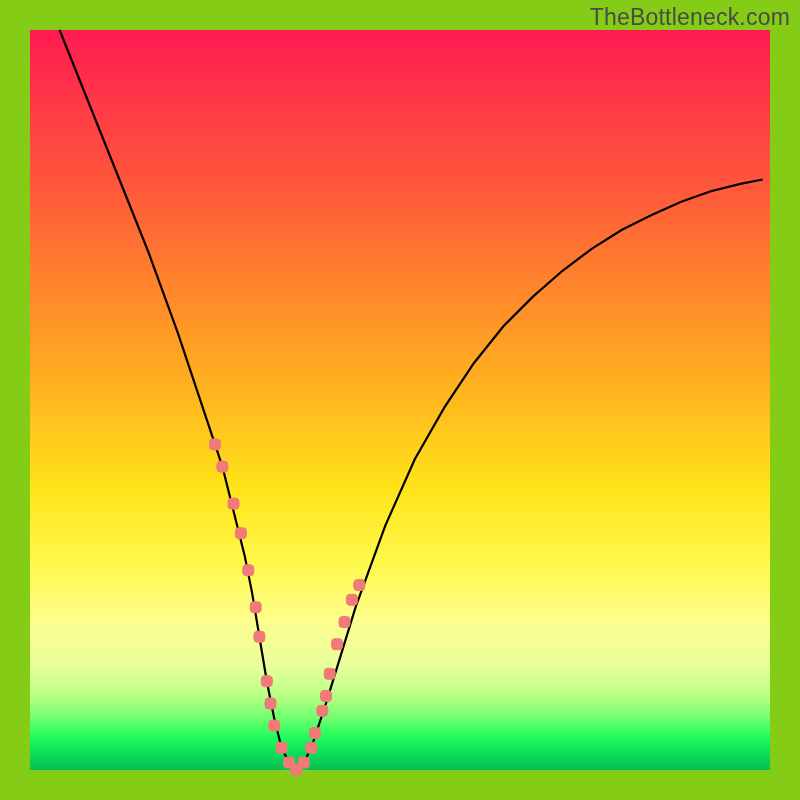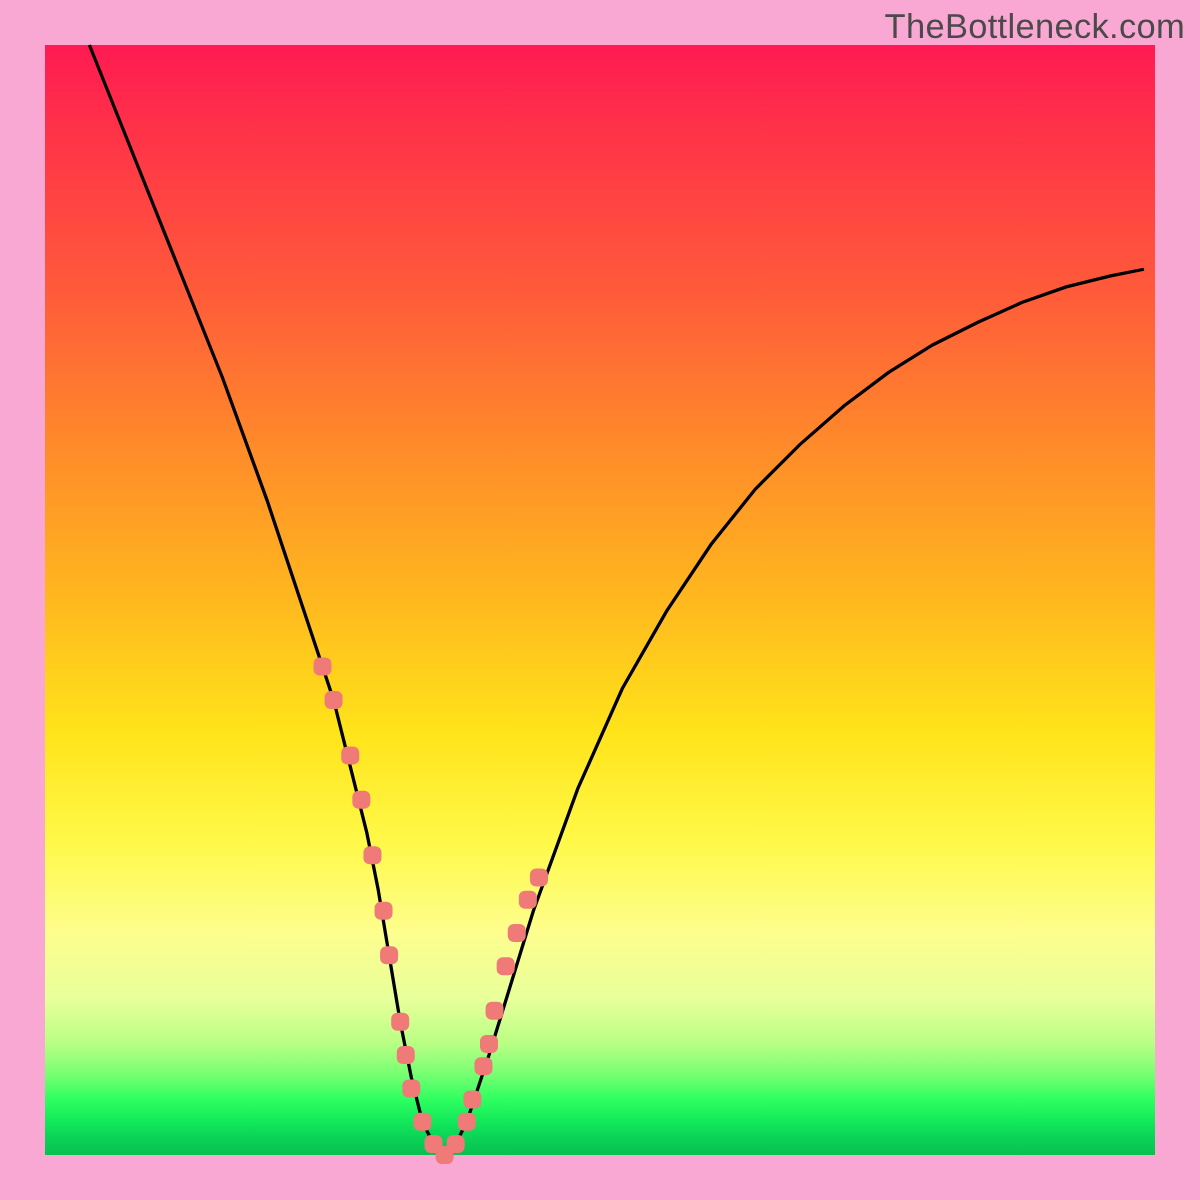--- a/index.html
+++ b/index.html
@@ -10,21 +10,21 @@
     overflow: hidden;
     background: #000;
     font-family: Arial, Helvetica, sans-serif;
   }
   .frame {
     position: absolute;
     left: 0;
     top: 0;
     width: 800px;
     height: 800px;
-    background: #f9a8d4;
+    background: #84cc16;
   }
   .plot {
     position: absolute;
     left: 30px;
     top: 30px;
     width: 740px;
     height: 740px;
     
     background: linear-gradient(
       to bottom,

